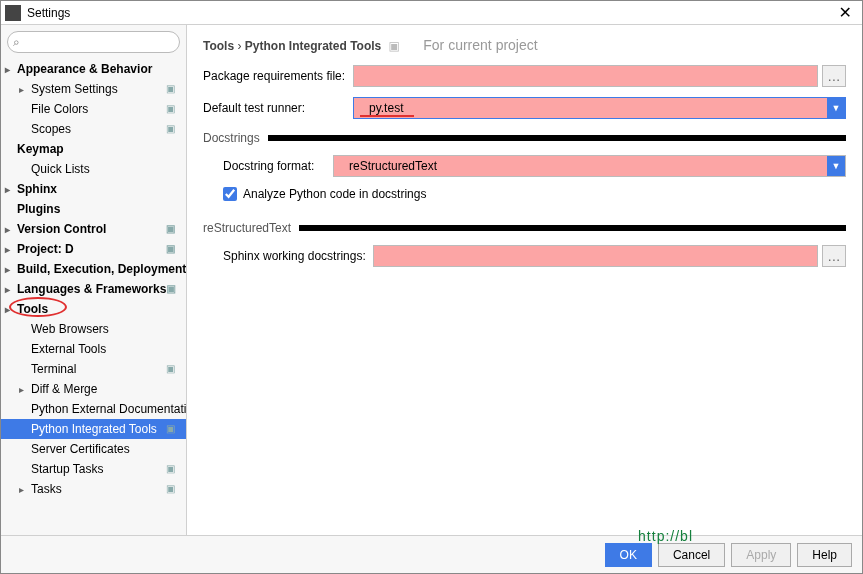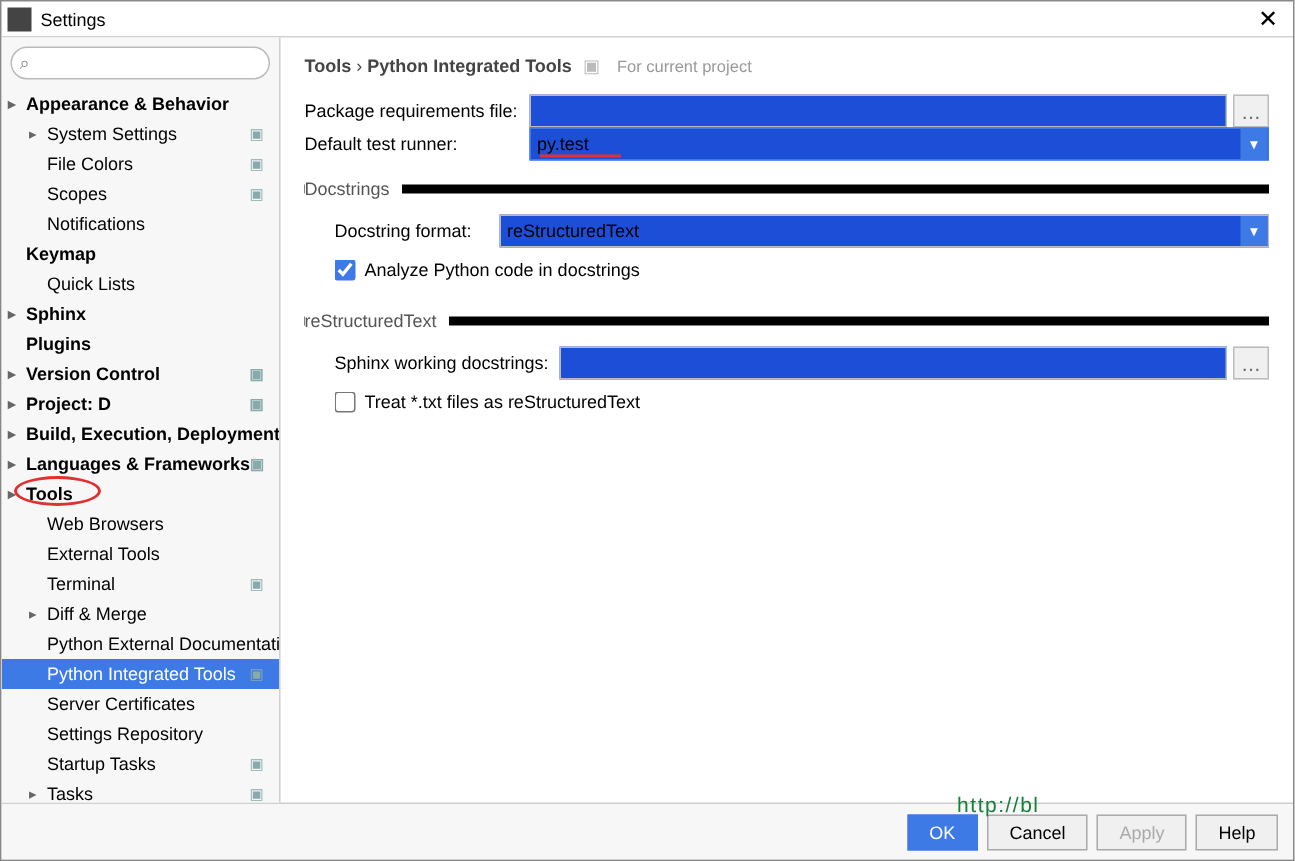--- a/index.html
+++ b/index.html
@@ -19,25 +19,25 @@
 .tree-item.child { padding-left: 30px; }
 .tree-item .arrow { position: absolute; left: 4px; color: #666; font-size: 10px; }
 .tree-item.bold { font-weight: bold; }
 .tree-item .badge { margin-left: auto; width: 12px; height: 12px; color: #8aa; font-size: 10px; }
 .tree-item.selected { background: #3e7ae6; color: #fff; }
 .tree-item.circled { position: relative; }
 .circle-annot { position: absolute; left: 8px; top: -2px; width: 58px; height: 20px; border: 2px solid #e03030; border-radius: 50%; pointer-events: none; }
 .content { flex: 1; padding: 8px 16px; overflow-y: auto; }
 .breadcrumb { padding: 4px 0 12px 0; color: #444; }
 .breadcrumb b { font-weight: bold; }
-.breadcrumb .proj { color: #999; font-size: 11px; margin-left: 8px; }
+.breadcrumb .proj { color: #999; font-size: 14px; margin-left: 20px; }
 .breadcrumb .projicon { color: #bbb; margin-left: 4px; }
-.row { display: flex; align-items: center; }
+.row { display: flex; align-items: center; margin-bottom: 10px; }
 .row label { width: 150px; }
-.row input[type=text], .row .select { flex: 1; height: 22px; border: 1px solid #bbb; padding: 0 4px; background: #1d4ed8; }
+.row input[type=text], .row .select { flex: 1; height: 22px; border: 1px solid #bbb; padding: 0 15px; background: #fca5a5; }
 .row .browse { width: 24px; height: 22px; border: 1px solid #bbb; background: #f0f0f0; margin-left: 4px; cursor: pointer; color: #666; }
 .select { position: relative; display: flex; align-items: center; }
 .select .sel-btn { position: absolute; right: 0; top: 0; width: 18px; height: 20px; background: #3e7ae6; color: #fff; display: flex; align-items: center; justify-content: center; font-size: 9px; cursor: pointer; }
 .select.highlighted { border: 1px solid #3e7ae6; }
 .underline-red { position: absolute; left: 6px; bottom: 1px; width: 54px; height: 2px; background: #e03030; }
 fieldset { border: none; border-top: 6px solid #000000; margin: 12px 0 8px 0; padding-top: 10px; }
 fieldset legend { color: #555; padding-right: 8px; font-size: 12px; }
 .indent { padding-left: 20px; }
 .checkbox-row { display: flex; align-items: flex-start; margin: 8px 0 8px 20px; }
 .checkbox-row input { margin-right: 6px; }
@@ -74,23 +74,20 @@
           <span class="badge">▣</span>
         </div>
         <div class="tree-item child">
           <span>File Colors</span>
           <span class="badge">▣</span>
         </div>
         <div class="tree-item child">
           <span>Scopes</span>
           <span class="badge">▣</span>
         </div>
-        <div class="tree-item child">
-          <span>Notifications</span>
-        </div>
         <div class="tree-item bold">
           <span>Keymap</span>
         </div>
         <div class="tree-item child">
           <span>Quick Lists</span>
         </div>
         <div class="tree-item bold">
           <span class="arrow">▸</span>
           <span>Sphinx</span>
         </div>
@@ -137,23 +134,20 @@
         </div>
         <div class="tree-item child">
           <span>Python External Documentatic</span>
         </div>
         <div class="tree-item child selected">
           <span>Python Integrated Tools</span>
           <span class="badge">▣</span>
         </div>
         <div class="tree-item child">
           <span>Server Certificates</span>
-        </div>
-        <div class="tree-item child">
-          <span>Settings Repository</span>
         </div>
         <div class="tree-item child">
           <span>Startup Tasks</span>
           <span class="badge">▣</span>
         </div>
         <div class="tree-item child">
           <span class="arrow" style="left: 18px;">▸</span>
           <span>Tasks</span>
           <span class="badge">▣</span>
         </div>
@@ -199,24 +193,20 @@
       </div>
     </fieldset>
 
     <fieldset>
       <legend>reStructuredText</legend>
       <div class="row indent">
         <label style="width:150px">Sphinx working docstrings:</label>
         <input type="text" value="" style="">
         <button class="browse">…</button>
       </div>
-      <div class="checkbox-row">
-        <input type="checkbox" style="">
-        <span>Treat *.txt files as reStructuredText</span>
-      </div>
     </fieldset>
   </div>
 </div>
 
 <div class="footer">
   <button class="primary">OK</button>
   <button>Cancel</button>
   <button class="disabled">Apply</button>
   <button>Help</button>
 </div>

